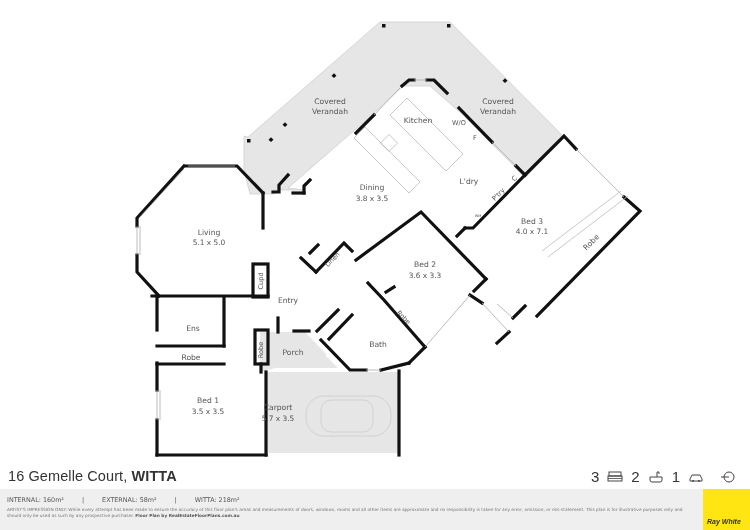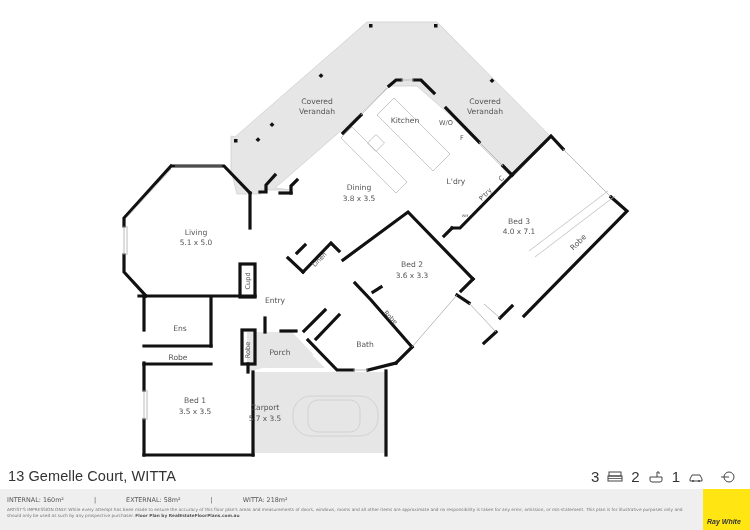--- a/index.html
+++ b/index.html
@@ -1,31 +1,31 @@
 <!DOCTYPE html>
 <html><head>
 <meta charset="utf-8">
 <style>
   html, body { margin:0; padding:0; background:#ffffff; }
   body { width:750px; height:530px; position:relative; overflow:hidden; font-family:"DejaVu Sans", sans-serif; color:#333; }
-  .plan { position:absolute; left:3px; top:0; width:666px; height:462px; }
+  .plan { position:absolute; left:16px; top:0; width:666px; height:462px; }
   .plan svg { display:block; }
   .room-label { font-family:"DejaVu Sans", sans-serif; font-size:7.6px; fill:#555; text-anchor:middle; }
   .room-dim { font-family:"DejaVu Sans", sans-serif; font-size:7.4px; fill:#555; text-anchor:middle; }
   .small-label { font-family:"DejaVu Sans", sans-serif; font-size:6.6px; fill:#555; text-anchor:middle; }
   .tiny-label { font-family:"DejaVu Sans", sans-serif; font-size:3.6px; fill:#555; text-anchor:middle; }
 
   .address { position:absolute; left:8px; top:468px; font-size:14.5px; color:#333; font-family:"Liberation Sans", sans-serif; letter-spacing:0.1px; }
-  .address b { font-weight:normal;text-align:center; }
+  .address b { font-weight:bold;text-align:center; }
   .features { position:absolute; right:14px; top:468px; display:flex; align-items:center; gap:8px; font-family:"Liberation Sans", sans-serif; font-size:15px; color:#333; }
   .feat-icon { width:16px; height:14px; display:inline-block; }
   .feat-icon svg { display:block; }
 
   .band { position:absolute; left:0; top:489px; width:703px; height:41px; background:#efefef; }
-  .areas { position:absolute; left:7px; top:496px; font-size:6.4px; color:#555; font-family:"DejaVu Sans", sans-serif; display:flex; gap:12px; white-space:nowrap; }
+  .areas { position:absolute; left:7px; top:496px; font-size:6.4px; color:#555; font-family:"DejaVu Sans", sans-serif; display:flex; gap:0; white-space:nowrap; }
   .areas .sep { margin:0 18px; }
   .disclaimer { position:absolute; left:7px; top:507px; width:690px; font-size:4.3px; line-height:5.6px; color:#777; font-family:"DejaVu Sans", sans-serif; }
   .disclaimer b { color:#555; }
   .logo { position:absolute; left:703px; top:489px; width:47px; height:41px; background:#ffe512; }
   .logo span { position:absolute; left:4px; bottom:5px; font-size:7px; font-weight:bold; font-style:italic; color:#333; font-family:"Liberation Sans", sans-serif; white-space:nowrap; }
 </style>
 </head>
 <body>
 
 <div class="plan">
@@ -168,21 +168,21 @@
     <text class="room-label" x="277" y="355">Porch</text>
     <text class="room-label" x="362" y="347">Bath</text>
     <text class="room-label" x="192" y="403">Bed 1</text>
     <text class="room-dim" x="192" y="414">3.5 x 3.5</text>
     <text class="room-label" x="262" y="410">Carport</text>
     <text class="room-dim" x="262" y="421">5.7 x 3.5</text>
   </g>
 </svg>
 </div>
 
-<div class="address"><span>13 Gemelle Court, </span><b>WITTA</b></div>
+<div class="address"><span>16 Gemelle Court, </span><b>WITTA</b></div>
 
 <div class="features">
   <span>3</span>
   <span class="feat-icon">
     <svg width="16" height="14" viewBox="0 0 16 14">
         <rect x="2" y="2" width="12" height="4" fill="none" stroke="#444" stroke-width="1"></rect>
         <rect x="1" y="6" width="14" height="5" fill="none" stroke="#444" stroke-width="1"></rect>
         <line x1="1" y1="8.5" x2="15" y2="8.5" stroke="#444" stroke-width="0.8"></line>
       </svg>
   </span>

